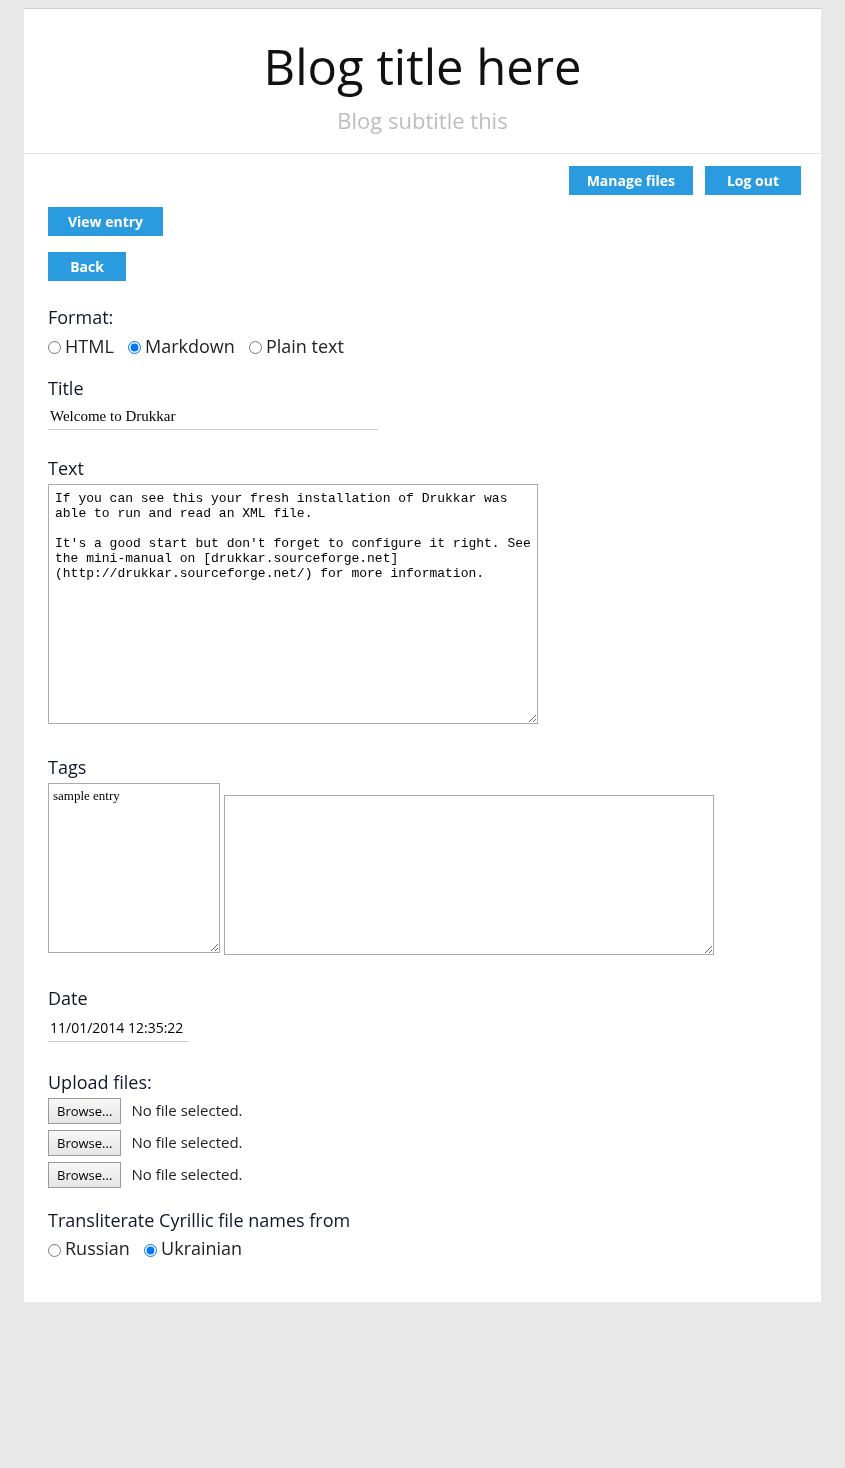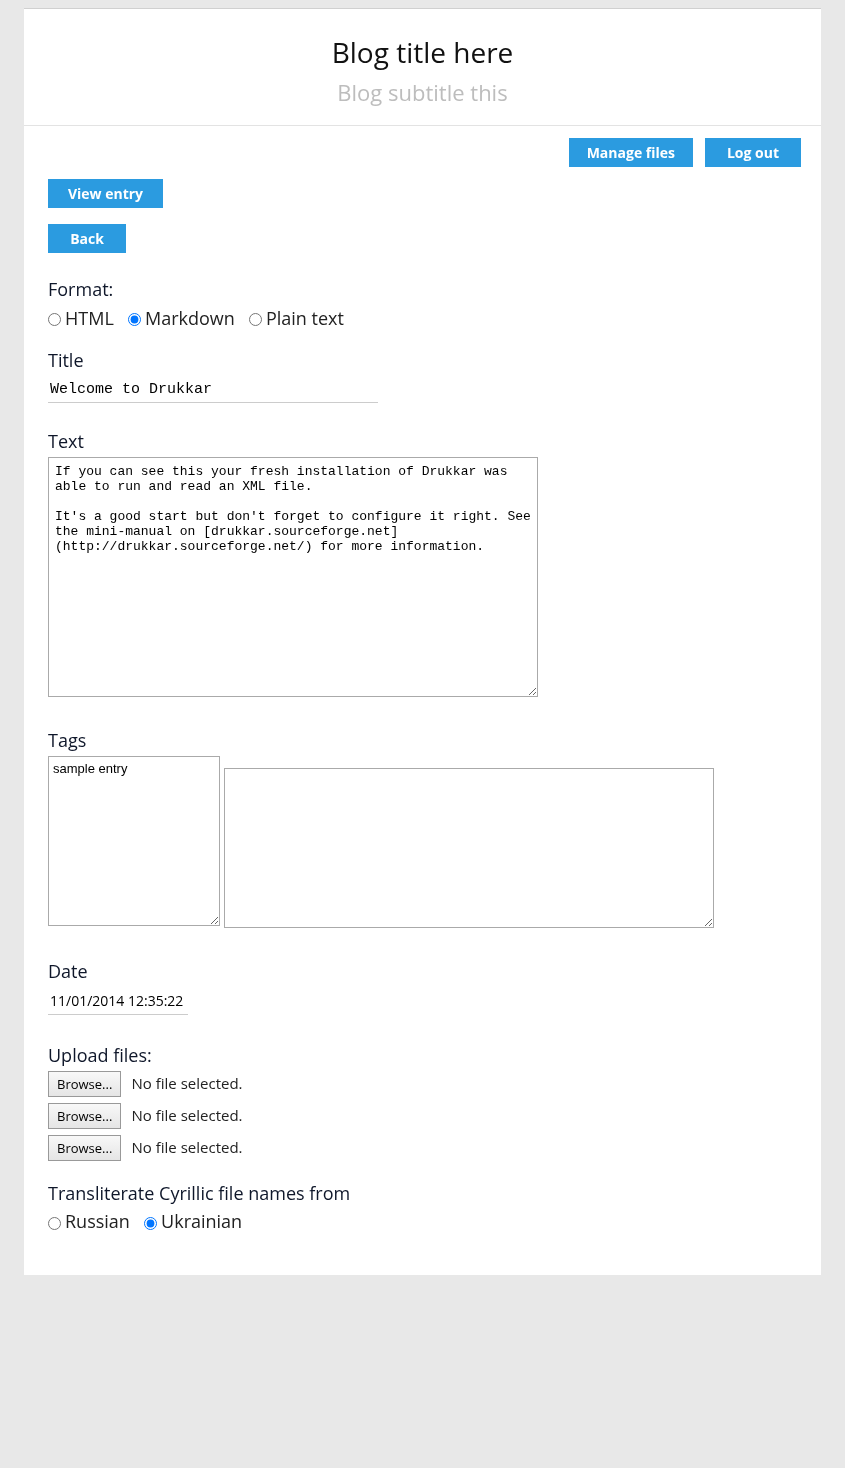--- a/index.html
+++ b/index.html
@@ -13,21 +13,21 @@
   background: #fff;
   margin: 8px 24px 0 24px;
   border-top: 1px solid #d0d0d0;
 }
 .header {
   text-align: center;
   padding: 24px 0 18px 0;
   border-bottom: 1px solid #e3e3e3;
 }
 .blog-title {
-  font-size: 28px;
+  font-size: 49px;
   font-weight: 400;
   color: #111;
 }
 .blog-subtitle {
   font-size: 22px;
   font-weight: 400;
   color: #bdbdbd;
   margin-top: 6px;
 }
 .topbar {
@@ -71,38 +71,38 @@
 .radio-row input[type=radio] {
   margin-right: 4px;
   vertical-align: middle;
 }
 .title-input {
   width: 330px;
   border: none;
   border-bottom: 1px solid #ccc;
   font-size: 15px;
   padding: 4px 2px;
-  font-family: Liberation Mono, monospace;
+  font-family: Liberation Serif, serif;
   margin-bottom: 18px;
 }
 .text-area {
   width: 490px;
   height: 240px;
   border: 1px solid #aaa;
   font-family: "Courier New", monospace;
   font-size: 13px;
   padding: 6px;
   resize: both;
   margin-bottom: 18px;
 }
 .tags-area {
   width: 172px;
   height: 170px;
   border: 1px solid #aaa;
-  font-family: Liberation Sans, sans-serif;
+  font-family: Liberation Serif, serif;
   font-size: 13px;
   padding: 4px;
   resize: both;
   margin-bottom: 20px;
 }
 .files-area {
   width: 490px;
   height: 160px;
   border: 1px solid #aaa;
   font-family: "Courier New", monospace;

